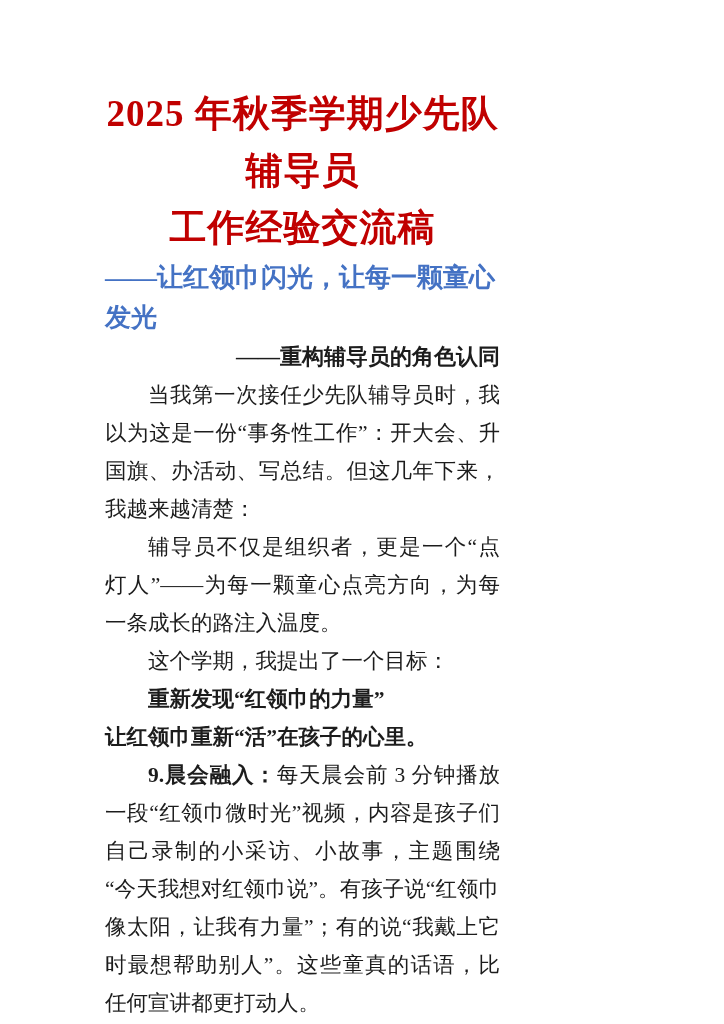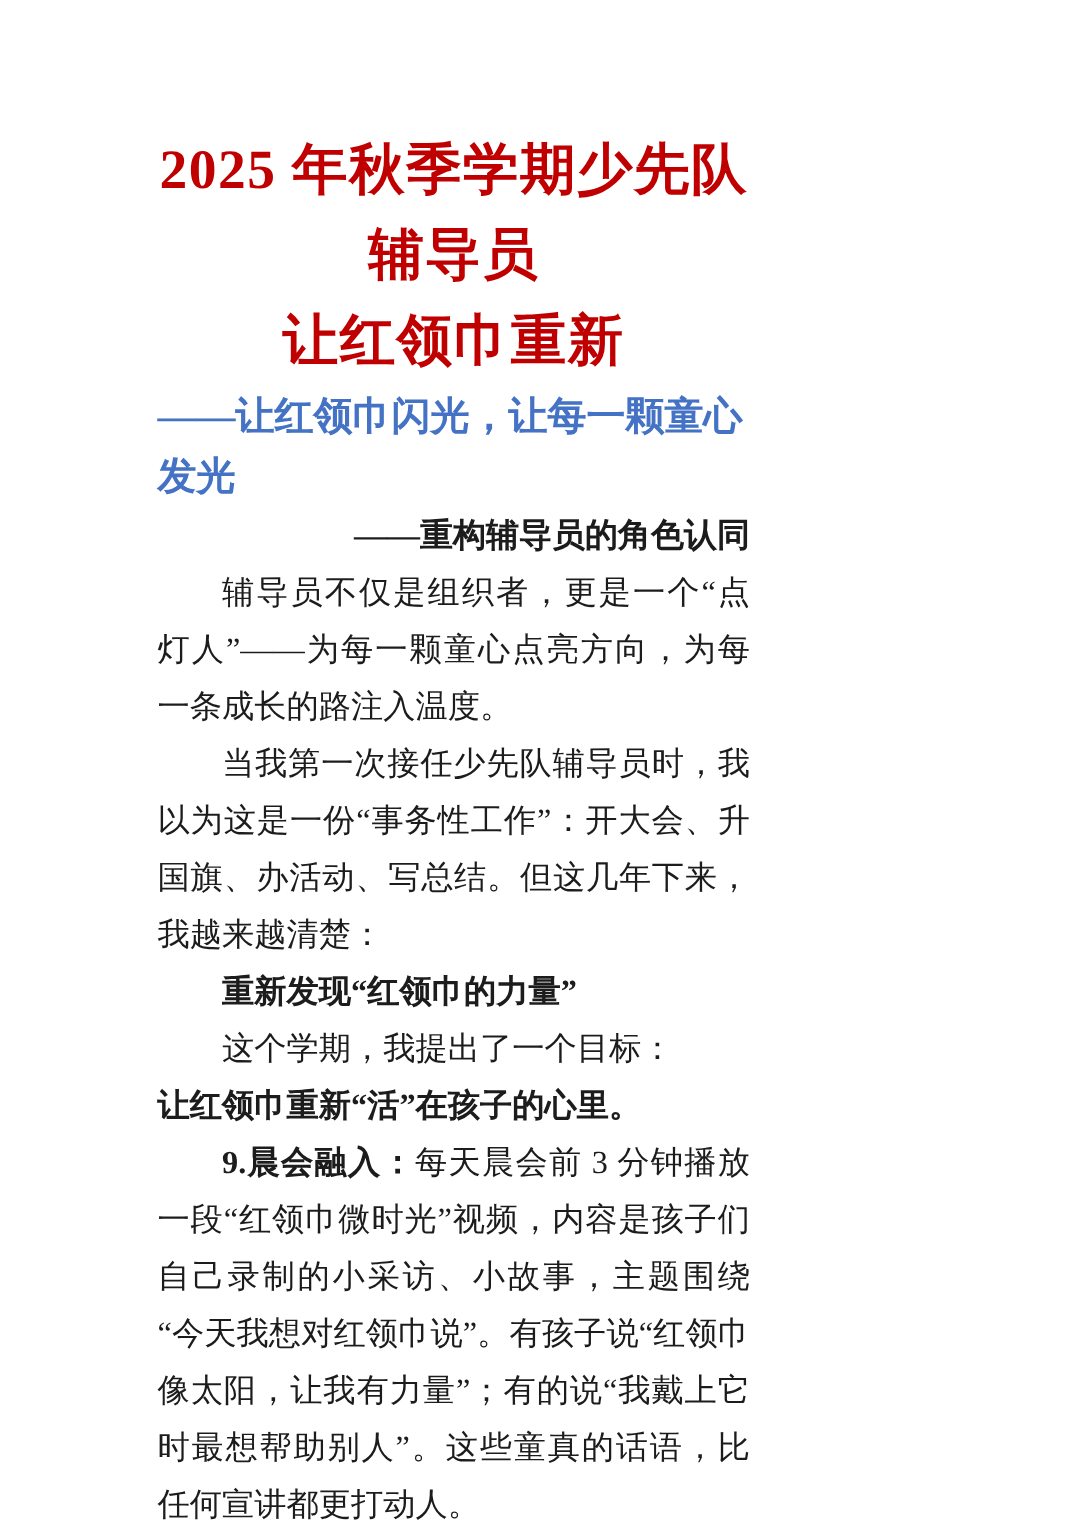--- a/index.html
+++ b/index.html
@@ -65,30 +65,30 @@
   .body-para.bold { font-weight: bold; }
   .body-para b { font-weight: bold; }
 </style>
 </head>
 <body>
 
 <div class="page">
 
   <h1 class="doc-title">
     <span class="title-line">2025 年秋季学期少先队辅导员</span>
-    <span class="title-line">让红领巾重新</span>
+    <span class="title-line">工作经验交流稿</span>
   </h1>
 
   <div class="doc-subtitle">——让红领巾闪光，让每一颗童心发光</div>
 
 
   <p class="section-subheading">——重构辅导员的角色认同</p>
 
   <div>
+      <p class="body-para indent">当我第一次接任少先队辅导员时，我以为这是一份“事务性工作”：开大会、升国旗、办活动、写总结。但这几年下来，我越来越清楚：</p>
       <p class="body-para indent">辅导员不仅是组织者，更是一个“点灯人”——为每一颗童心点亮方向，为每一条成长的路注入温度。</p>
-      <p class="body-para indent">当我第一次接任少先队辅导员时，我以为这是一份“事务性工作”：开大会、升国旗、办活动、写总结。但这几年下来，我越来越清楚：</p>
+      <p class="body-para indent">这个学期，我提出了一个目标：</p>
       <p class="body-para indent bold">重新发现“红领巾的力量”</p>
-      <p class="body-para indent">这个学期，我提出了一个目标：</p>
       <p class="body-para bold">让红领巾重新“活”在孩子的心里。</p>
       <p class="body-para indent"><b>9.晨会融入：</b>每天晨会前 3 分钟播放一段“红领巾微时光”视频，内容是孩子们自己录制的小采访、小故事，主题围绕“今天我想对红领巾说”。有孩子说“红领巾像太阳，让我有力量”；有的说“我戴上它时最想帮助别人”。这些童真的话语，比任何宣讲都更打动人。</p>
     </div>
 
 </div>
 
 </body></html>

